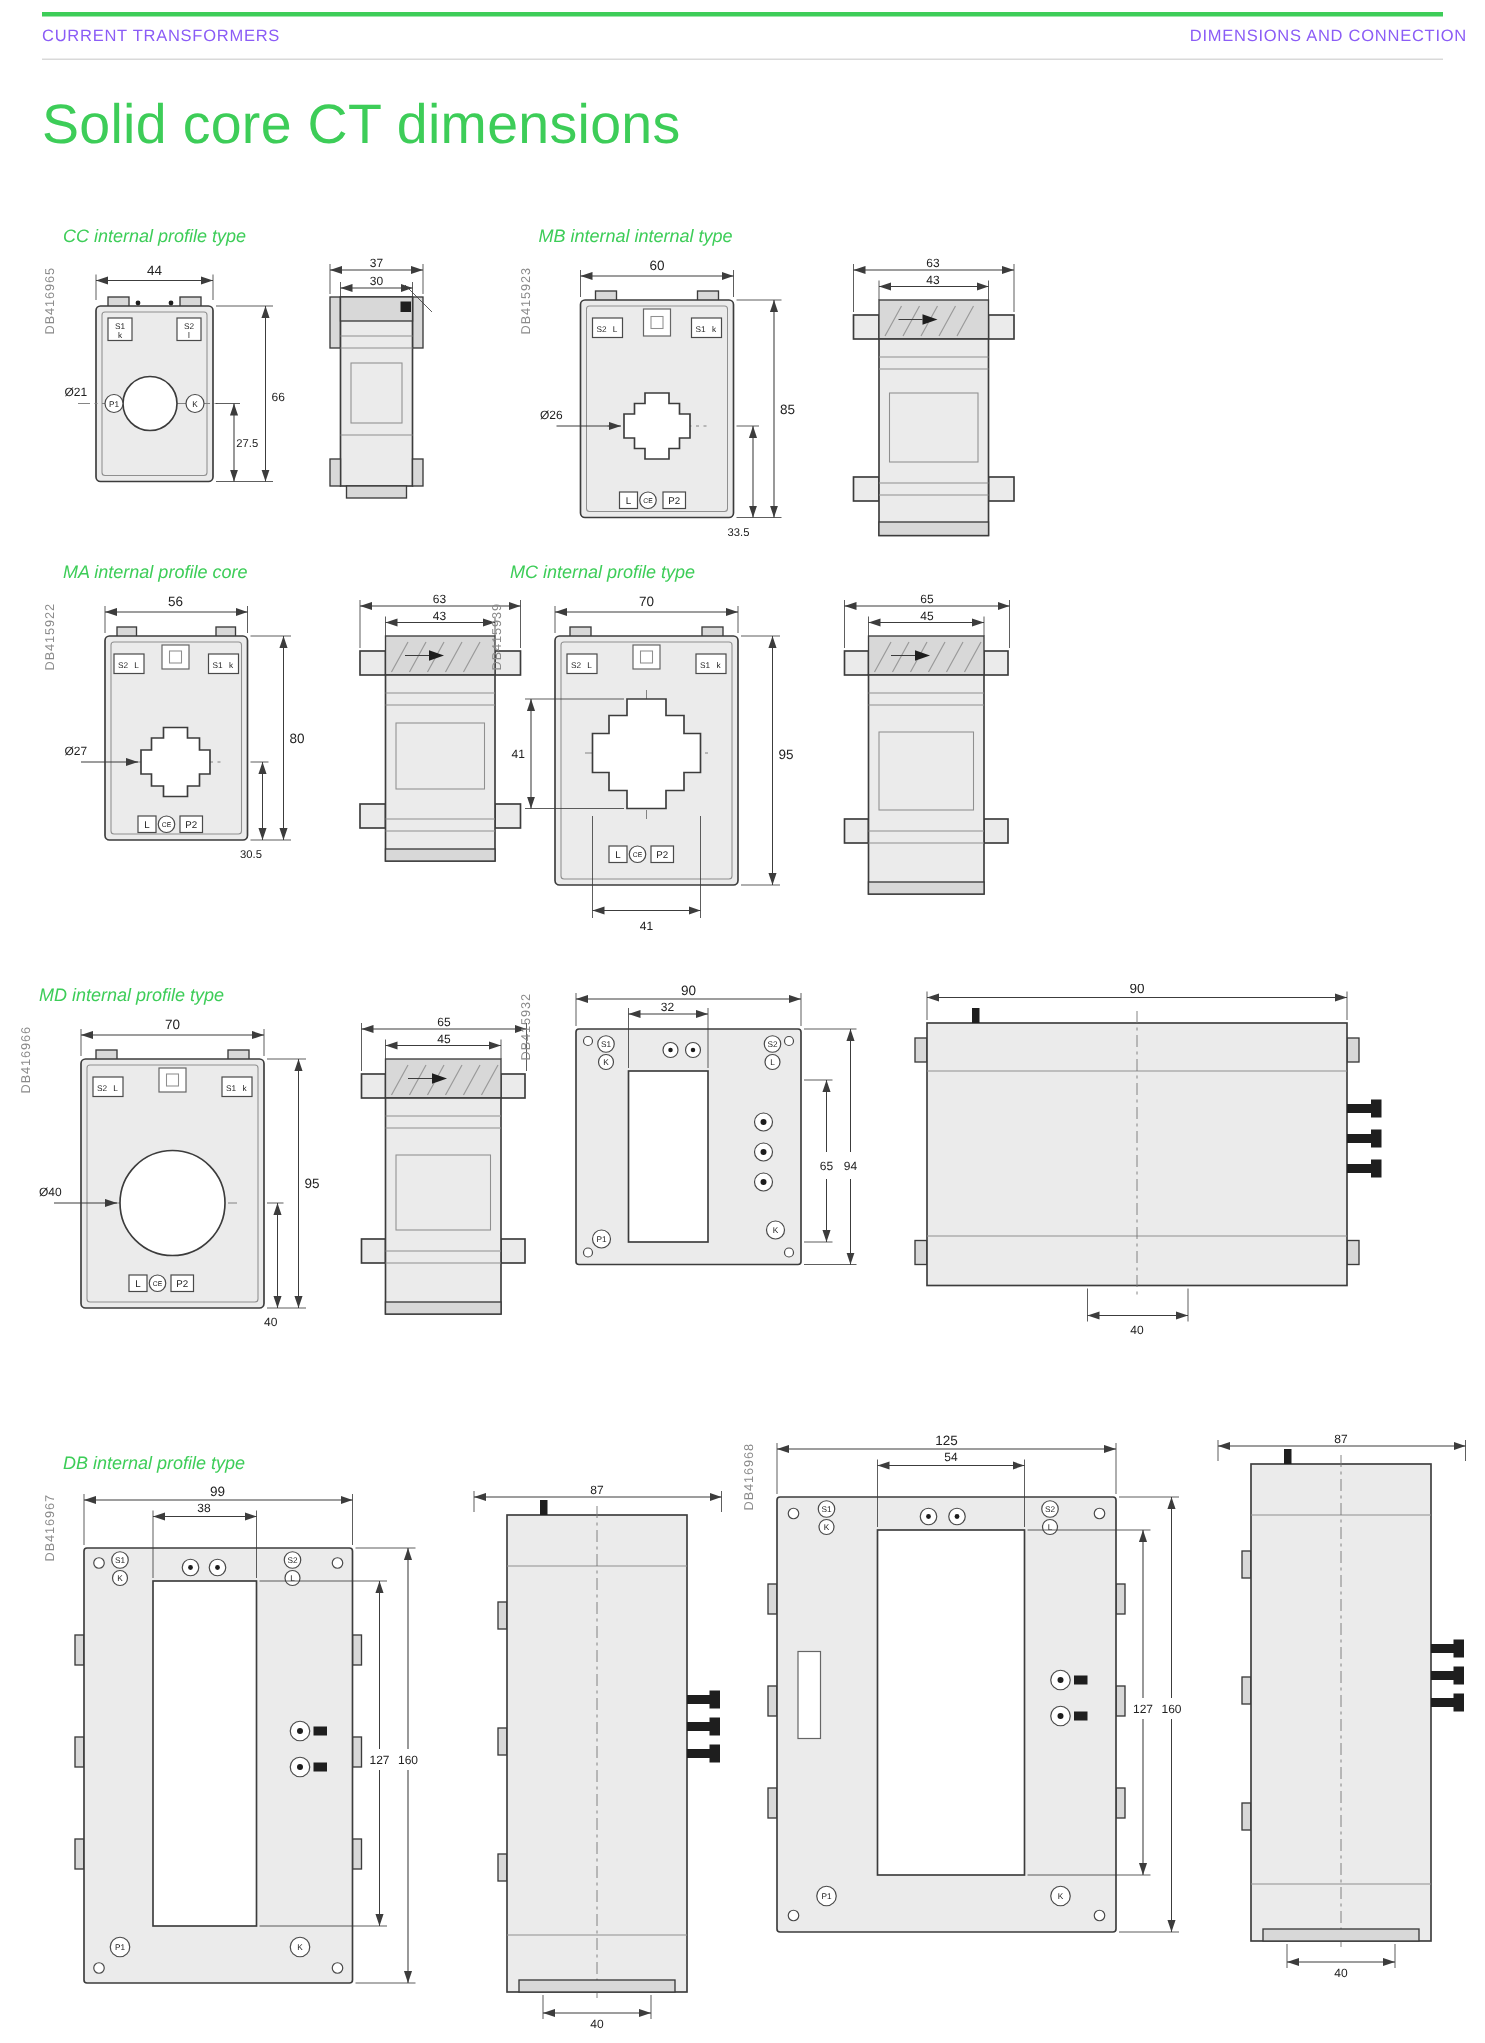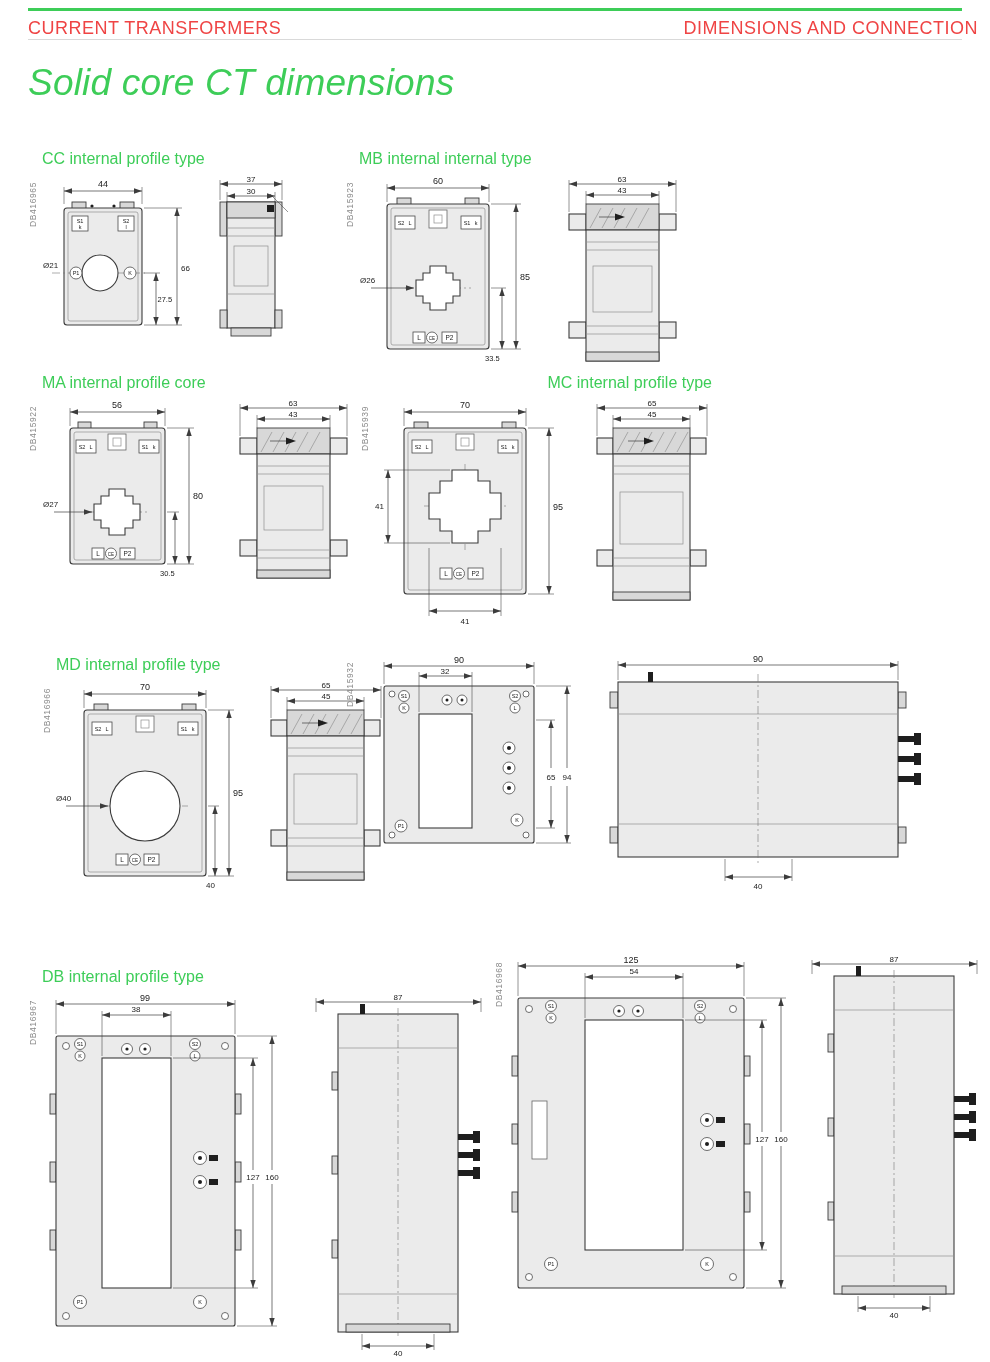--- a/index.html
+++ b/index.html
@@ -2,26 +2,26 @@
 <html><head>
 <meta charset="utf-8">
 <style>
   :root { --green:#3dcd58; }
   * { margin:0; padding:0; box-sizing:border-box; }
   body {
     width:990px; height:1362px; position:relative; background:#fff;
     font-family:"Liberation Sans", sans-serif; overflow:hidden;
   }
   .topbar { position:absolute; left:28px; right:28px; top:8px; height:3px; background:var(--green); }
-  .hdr { position:absolute; top:18px; font-size:18px; letter-spacing:0.5px; color:#ef4444; }
+  .hdr { position:absolute; top:18px; font-size:11px; letter-spacing:0.5px; color:#8b5cf6; }
   .hdr.left { left:28px; } .hdr.right { right:12px; }
   .hdr-rule { position:absolute; left:28px; right:28px; top:39px; border-top:1px solid #d9d9d9; }
-  .page-title { position:absolute; left:28px; top:62px; font-size:37px; font-weight:400; color:var(--green); letter-spacing:0.2px;font-style:italic; }
+  .page-title { position:absolute; left:28px; top:62px; font-size:37px; font-weight:400; color:var(--green); letter-spacing:0.2px; }
   .sec { position:absolute; }
-  .sec-title { font-size:16px; font-weight:400; color:var(--green); margin:0 0 8px 14px; }
+  .sec-title { font-size:12px; font-weight:400; color:var(--green); margin:0 0 8px 14px;font-style:italic; }
   .sec-content { display:flex; align-items:flex-start; }
   .ref { writing-mode:vertical-rl; transform:rotate(180deg); font-size:8.5px; color:#8a8a8a;
          letter-spacing:0.6px; width:14px; flex-shrink:0; margin-top:6px; }
   svg.draw { flex-shrink:0; }
   svg text { font-family:"Liberation Sans", sans-serif; }
   .dt  { font-size:9px;   fill:#222; }
   .dts { font-size:8px;   fill:#222; }
   .dt75{ font-size:7.5px; fill:#222; }
   .tl  { font-size:5.5px; fill:#222; }
   .tm  { font-size:6.5px; fill:#222; }
@@ -247,21 +247,21 @@
       <line class="dim" x1="6" y1="8" x2="113" y2="8" marker-start="url(#ms)" marker-end="url(#me)"></line>
       <text class="dts" x="59" y="6" text-anchor="middle">63</text>
       <line class="ext" x1="23" y1="28" x2="23" y2="15"></line>
       <line class="ext" x1="96" y1="28" x2="96" y2="15"></line>
       <line class="dim" x1="23" y1="19" x2="96" y2="19" marker-start="url(#ms)" marker-end="url(#me)"></line>
       <text class="dts" x="59" y="17" text-anchor="middle">43</text>
     </svg>
   </div>
 </div>
 
-<div class="sec" style="left:360px; top:374px;text-align:right;">
+<div class="sec" style="left:326px; top:374px;">
   <h2 class="sec-title">MC internal profile type</h2>
   <div class="sec-content">
     <div class="ref">DB415939</div>
     <svg class="draw" width="200" height="228" viewBox="0 0 200 228">
       <rect class="bodyd" x="40" y="22" width="14" height="8"></rect>
       <rect class="bodyd" x="128" y="22" width="14" height="8"></rect>
       <rect class="bodyf" x="30" y="28" width="122" height="166" rx="3"></rect>
       <rect class="inner" x="34" y="32" width="114" height="158" rx="2"></rect>
       <rect class="innerw" x="82" y="34" width="18" height="16"></rect>
       <rect class="inner" x="87" y="38" width="8" height="8"></rect>
@@ -318,21 +318,21 @@
       <line class="dim" x1="5" y1="8" x2="115" y2="8" marker-start="url(#ms)" marker-end="url(#me)"></line>
       <text class="dts" x="60" y="6" text-anchor="middle">65</text>
       <line class="ext" x1="21" y1="28" x2="21" y2="15"></line>
       <line class="ext" x1="98" y1="28" x2="98" y2="15"></line>
       <line class="dim" x1="21" y1="19" x2="98" y2="19" marker-start="url(#ms)" marker-end="url(#me)"></line>
       <text class="dts" x="60" y="17" text-anchor="middle">45</text>
     </svg>
   </div>
 </div>
 
-<div class="sec" style="left:42px; top:656px;">
+<div class="sec" style="left:12px; top:656px;">
   <h2 class="sec-title">MD internal profile type</h2>
   <div class="sec-content">
     <div class="ref">DB416966</div>
     <svg class="draw" width="198" height="218" viewBox="0 0 198 218">
       <rect class="bodyd" x="38" y="22" width="14" height="8"></rect>
       <rect class="bodyd" x="126" y="22" width="14" height="8"></rect>
       <rect class="bodyf" x="28" y="28" width="122" height="166" rx="3"></rect>
       <rect class="inner" x="32" y="32" width="114" height="158" rx="2"></rect>
       <rect class="innerw" x="80" y="34" width="18" height="16"></rect>
       <rect class="inner" x="85" y="38" width="8" height="8"></rect>

